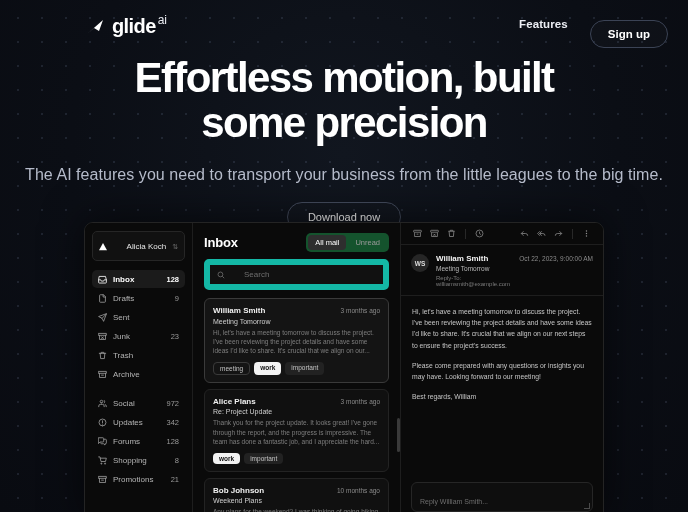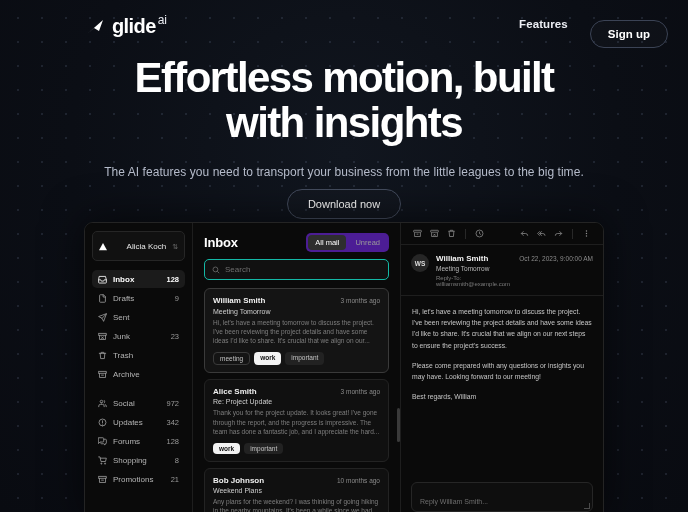--- a/index.html
+++ b/index.html
@@ -45,25 +45,25 @@
     padding: 7px 17px; background: rgba(255,255,255,0.02); cursor: pointer; margin-top: 19px;
   }
   
   #hero { position: absolute; top: 55px; left: 0; right: 0; text-align: center; z-index: 4; }
   #hero h1 {
     color: #fff; font-size: 42px; line-height: 1.08; font-weight: 700;
     letter-spacing: -1.6px;
   }
   #hero h1 .l2 { display: block; }
   #hero p {
-    margin-top: 17px; color: #b6bccb; font-size: 12px; line-height: 1.55;
+    margin-top: 17px; color: #b6bccb; font-size: 16px; line-height: 1.55;
     font-weight: 400; letter-spacing: 0.05px;
   }
   #download-btn {
-    margin-top: 8px; display: inline-block;
+    margin-top: 14px; display: inline-block;
     border: 1px solid #444c5e; border-radius: 20px;
     color: #fff; font-size: 11px; font-weight: 500;
     padding: 8px 20px; background: rgba(255,255,255,0.015); cursor: pointer;
   }
   
   #app {
     position: absolute; left: 84px; top: 222px; width: 520px; height: 300px;
     background: #0a0a0a; border: 1px solid #242424; border-radius: 9px 9px 0 0;
     display: flex; overflow: hidden; z-index: 6;
     box-shadow: 0 -2px 40px rgba(0,0,0,0.6);
@@ -94,30 +94,30 @@
   .sb-item.active .lb { color: #fff; font-weight: 600; }
   .sb-item .ct { color: #9a9a9a; font-size: 7.5px; font-weight: 500; }
   .sb-item.active .ct { color: #fff; font-weight: 600; }
   
   #list-col {
     width: 208px; background: #0a0a0a; border-right: 1px solid #1e1e1e;
     display: flex; flex-direction: column;
   }
   #list-head { padding: 10px 11px 7px 11px; display: flex; align-items: center; }
   #list-title { color: #fff; font-size: 13px; font-weight: 700; letter-spacing: -0.2px; }
-  #seg { margin-left: auto; display: flex; background: #4c1d95; border-radius: 5px; padding: 2px; gap: 2px; }
+  #seg { margin-left: auto; display: flex; background: #14532d; border-radius: 5px; padding: 2px; gap: 2px; }
   .seg-btn {
     font-size: 7.5px; font-weight: 500; padding: 3px 7px; border-radius: 4px;
     color: #9a9a9a; cursor: pointer; white-space: nowrap;
   }
   .seg-btn.active { background: #2e2e2e; color: #fff; }
   #search-wrap { padding: 0 11px 8px 11px; }
   #search-box {
-    display: flex; align-items: center; gap: 5px;
-    background: #111; border: 1px solid #14b8a6; border-radius: 5px;
+    display: flex; align-items: center; gap: 19px;
+    background: #111; border: 6px solid #14b8a6; border-radius: 5px;
     padding: 5px 7px;
   }
   #search-box .ph { color: #6e6e6e; font-size: 8px; }
   #list-scroll { flex: 1; overflow: hidden; padding: 0 11px; position: relative; }
   .mail-item {
     background: #101010; border: 1px solid #232323; border-radius: 6px;
     padding: 7px 8px; margin-bottom: 6px; cursor: pointer;
   }
   .mail-item.selected { background: #141414; border-color: #3a3a3a; }
   .mi-top { display: flex; align-items: center; gap: 4px; }
@@ -187,21 +187,21 @@
     </div>
     <div id="nav-right">
       <a id="features-link">Features</a>
       <div id="signup-btn">Sign up</div>
     </div>
   </div>
 
   <div id="hero">
     <h1>
       <span class="l1">Effortless motion, built</span>
-      <span class="l2">with insights</span>
+      <span class="l2">some precision</span>
     </h1>
     <p>The AI features you need to transport your business from the little leagues to the big time.</p>
     <div id="download-btn">Download now</div>
   </div>
 
   <div id="app">
 
     <div id="sidebar">
       <div id="account">
         <span class="tri">
@@ -345,21 +345,21 @@
               <div class="mi-subj">Meeting Tomorrow</div>
               <div class="mi-prev">Hi, let's have a meeting tomorrow to discuss the project. I've been reviewing the project details and have some ideas I'd like to share. It's crucial that we align on our...</div>
               <div class="mi-tags">
                 <span class="tag outline">meeting</span>
                 <span class="tag solid">work</span>
                 <span class="tag ">important</span>
               </div>
             </div>
             <div class="mail-item">
               <div class="mi-top">
-                <span class="mi-name">Alice Smith</span>
+                <span class="mi-name">Alice Plans</span>
                 <span class="mi-time">3 months ago</span>
               </div>
               <div class="mi-subj">Re: Project Update</div>
               <div class="mi-prev">Thank you for the project update. It looks great! I've gone through the report, and the progress is impressive. The team has done a fantastic job, and I appreciate the hard...</div>
               <div class="mi-tags">
                 <span class="tag solid">work</span>
                 <span class="tag ">important</span>
               </div>
             </div>
             <div class="mail-item">

